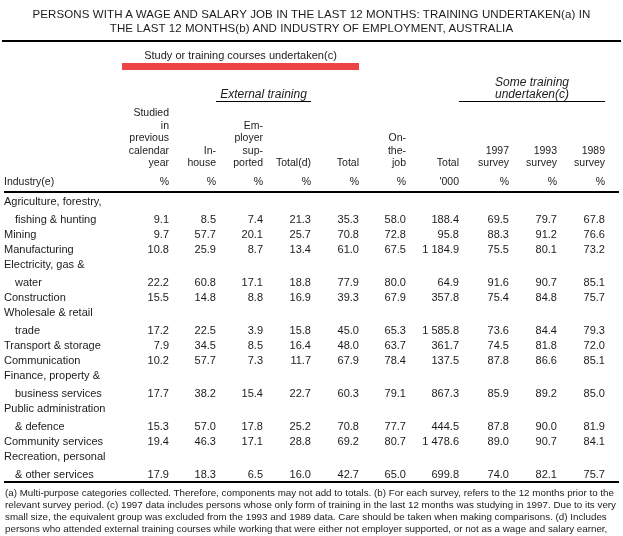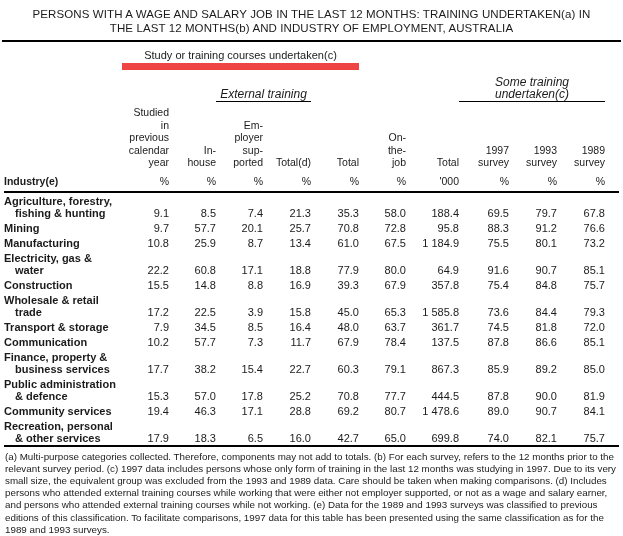--- a/index.html
+++ b/index.html
@@ -27,22 +27,22 @@
   .rowC td { padding-top:5px; text-align:right; white-space:pre-line;
              font-size:10.5px; line-height:12.5px; vertical-align:bottom; }
   .rowC td.c1 { text-align:left; }
   
   .rowD td { padding:5px 0 4px 0; text-align:right; font-size:10.5px; }
   .rowD td.c1 { text-align:left; font-size:10.5px; }
   .rule-mid { border:0; border-top:2px solid #000; margin:0; width:615px; }
   .rule-bottom { border:0; border-top:2px solid #000; margin:0; width:615px; }
   
   tbody td { padding-top:2px; padding-bottom:1px; line-height:12px; text-align:right; }
-  tbody td.c1 { text-align:left;font-weight:bold; }
-  tbody td.c1 .line2 { padding-left:11px; }
+  tbody td.c1 { text-align:left; }
+  tbody td.c1 .line2 { padding-left:11px;margin-top:6px; }
   .footnotes {
     margin:4px 5px 0 5px; font-size:9.8px; line-height:12.2px;
     text-align:left; letter-spacing:0;
   }
 </style>
 </head>
 <body>
 
 <div class="page">
 

